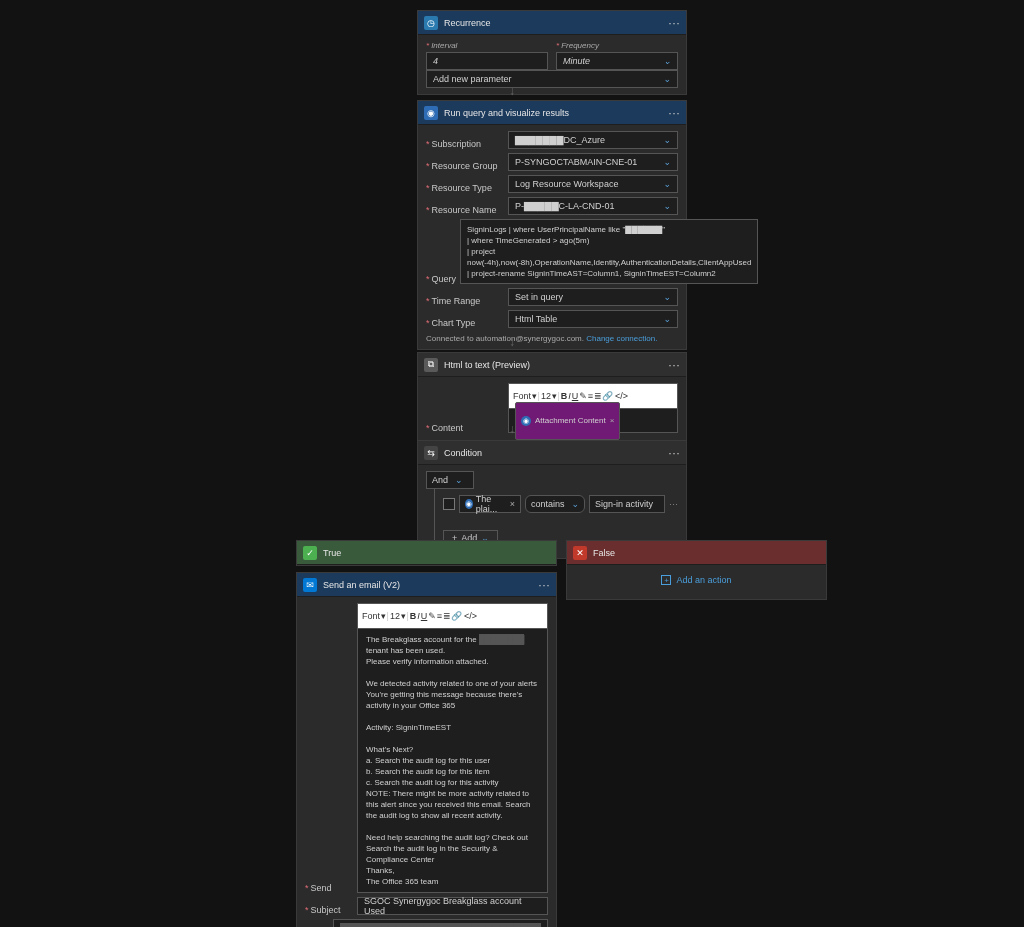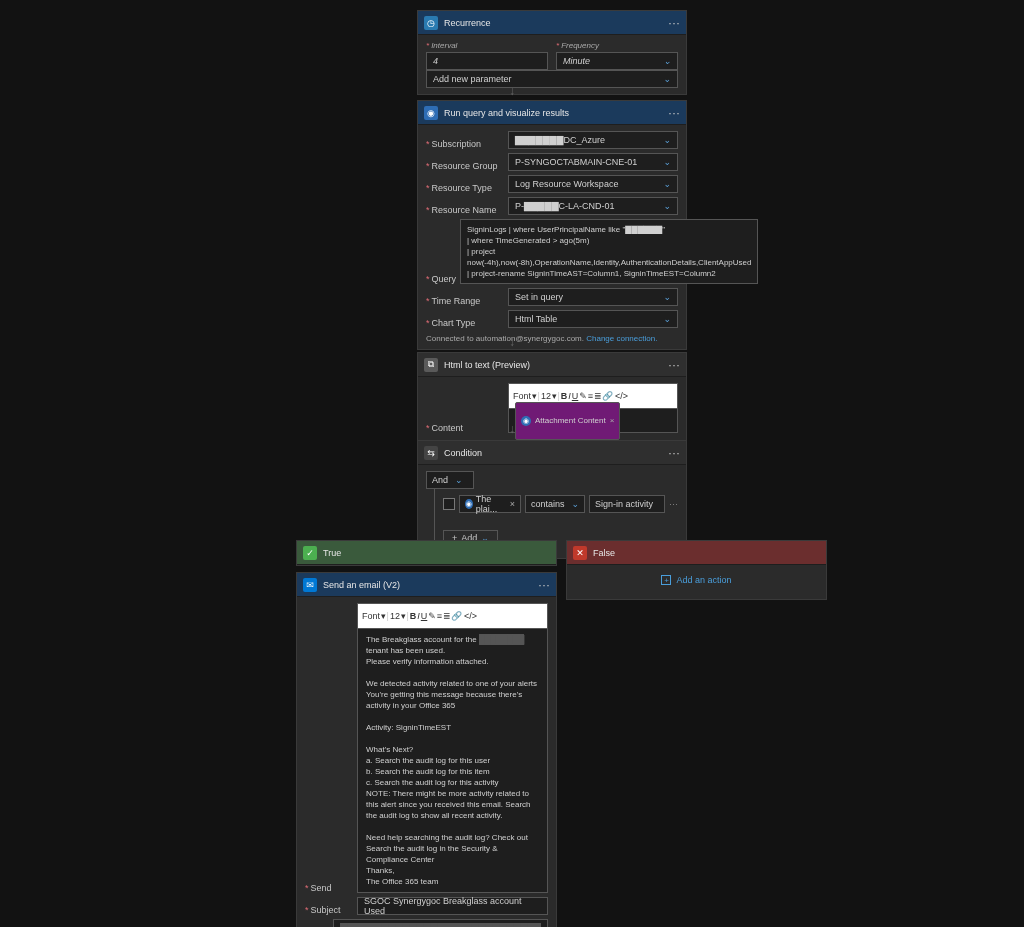--- a/index.html
+++ b/index.html
@@ -203,21 +203,21 @@
         <span class="chev">⌄</span>
       </div>
     <div class="cond-group">
       <div class="cond-row">
         <div class="chk"></div>
         <div class="mini" style="width:62px;">
             <span class="pico" style="width:10px;height:10px;background:#2e6db5;border-radius:50%;display:inline-flex;align-items:center;justify-content:center;color:#fff;font-size:7px;">◉</span>
             <span>The plai...</span>
             <span class="px" style="color:#aaa;">×</span>
           </div>
-        <div class="mini" style="width:60px;">
+        <div class="mini" style="width:60px;border-radius:6px;">
             <span>contains</span>
             <span class="chev">⌄</span>
           </div>
         <div class="mini" style="flex:1;">
             <span>Sign-in activity</span>
           </div>
         <span style="color:#888;">···</span>
       </div>
       <div class="add-btn">
           <span>+</span>

